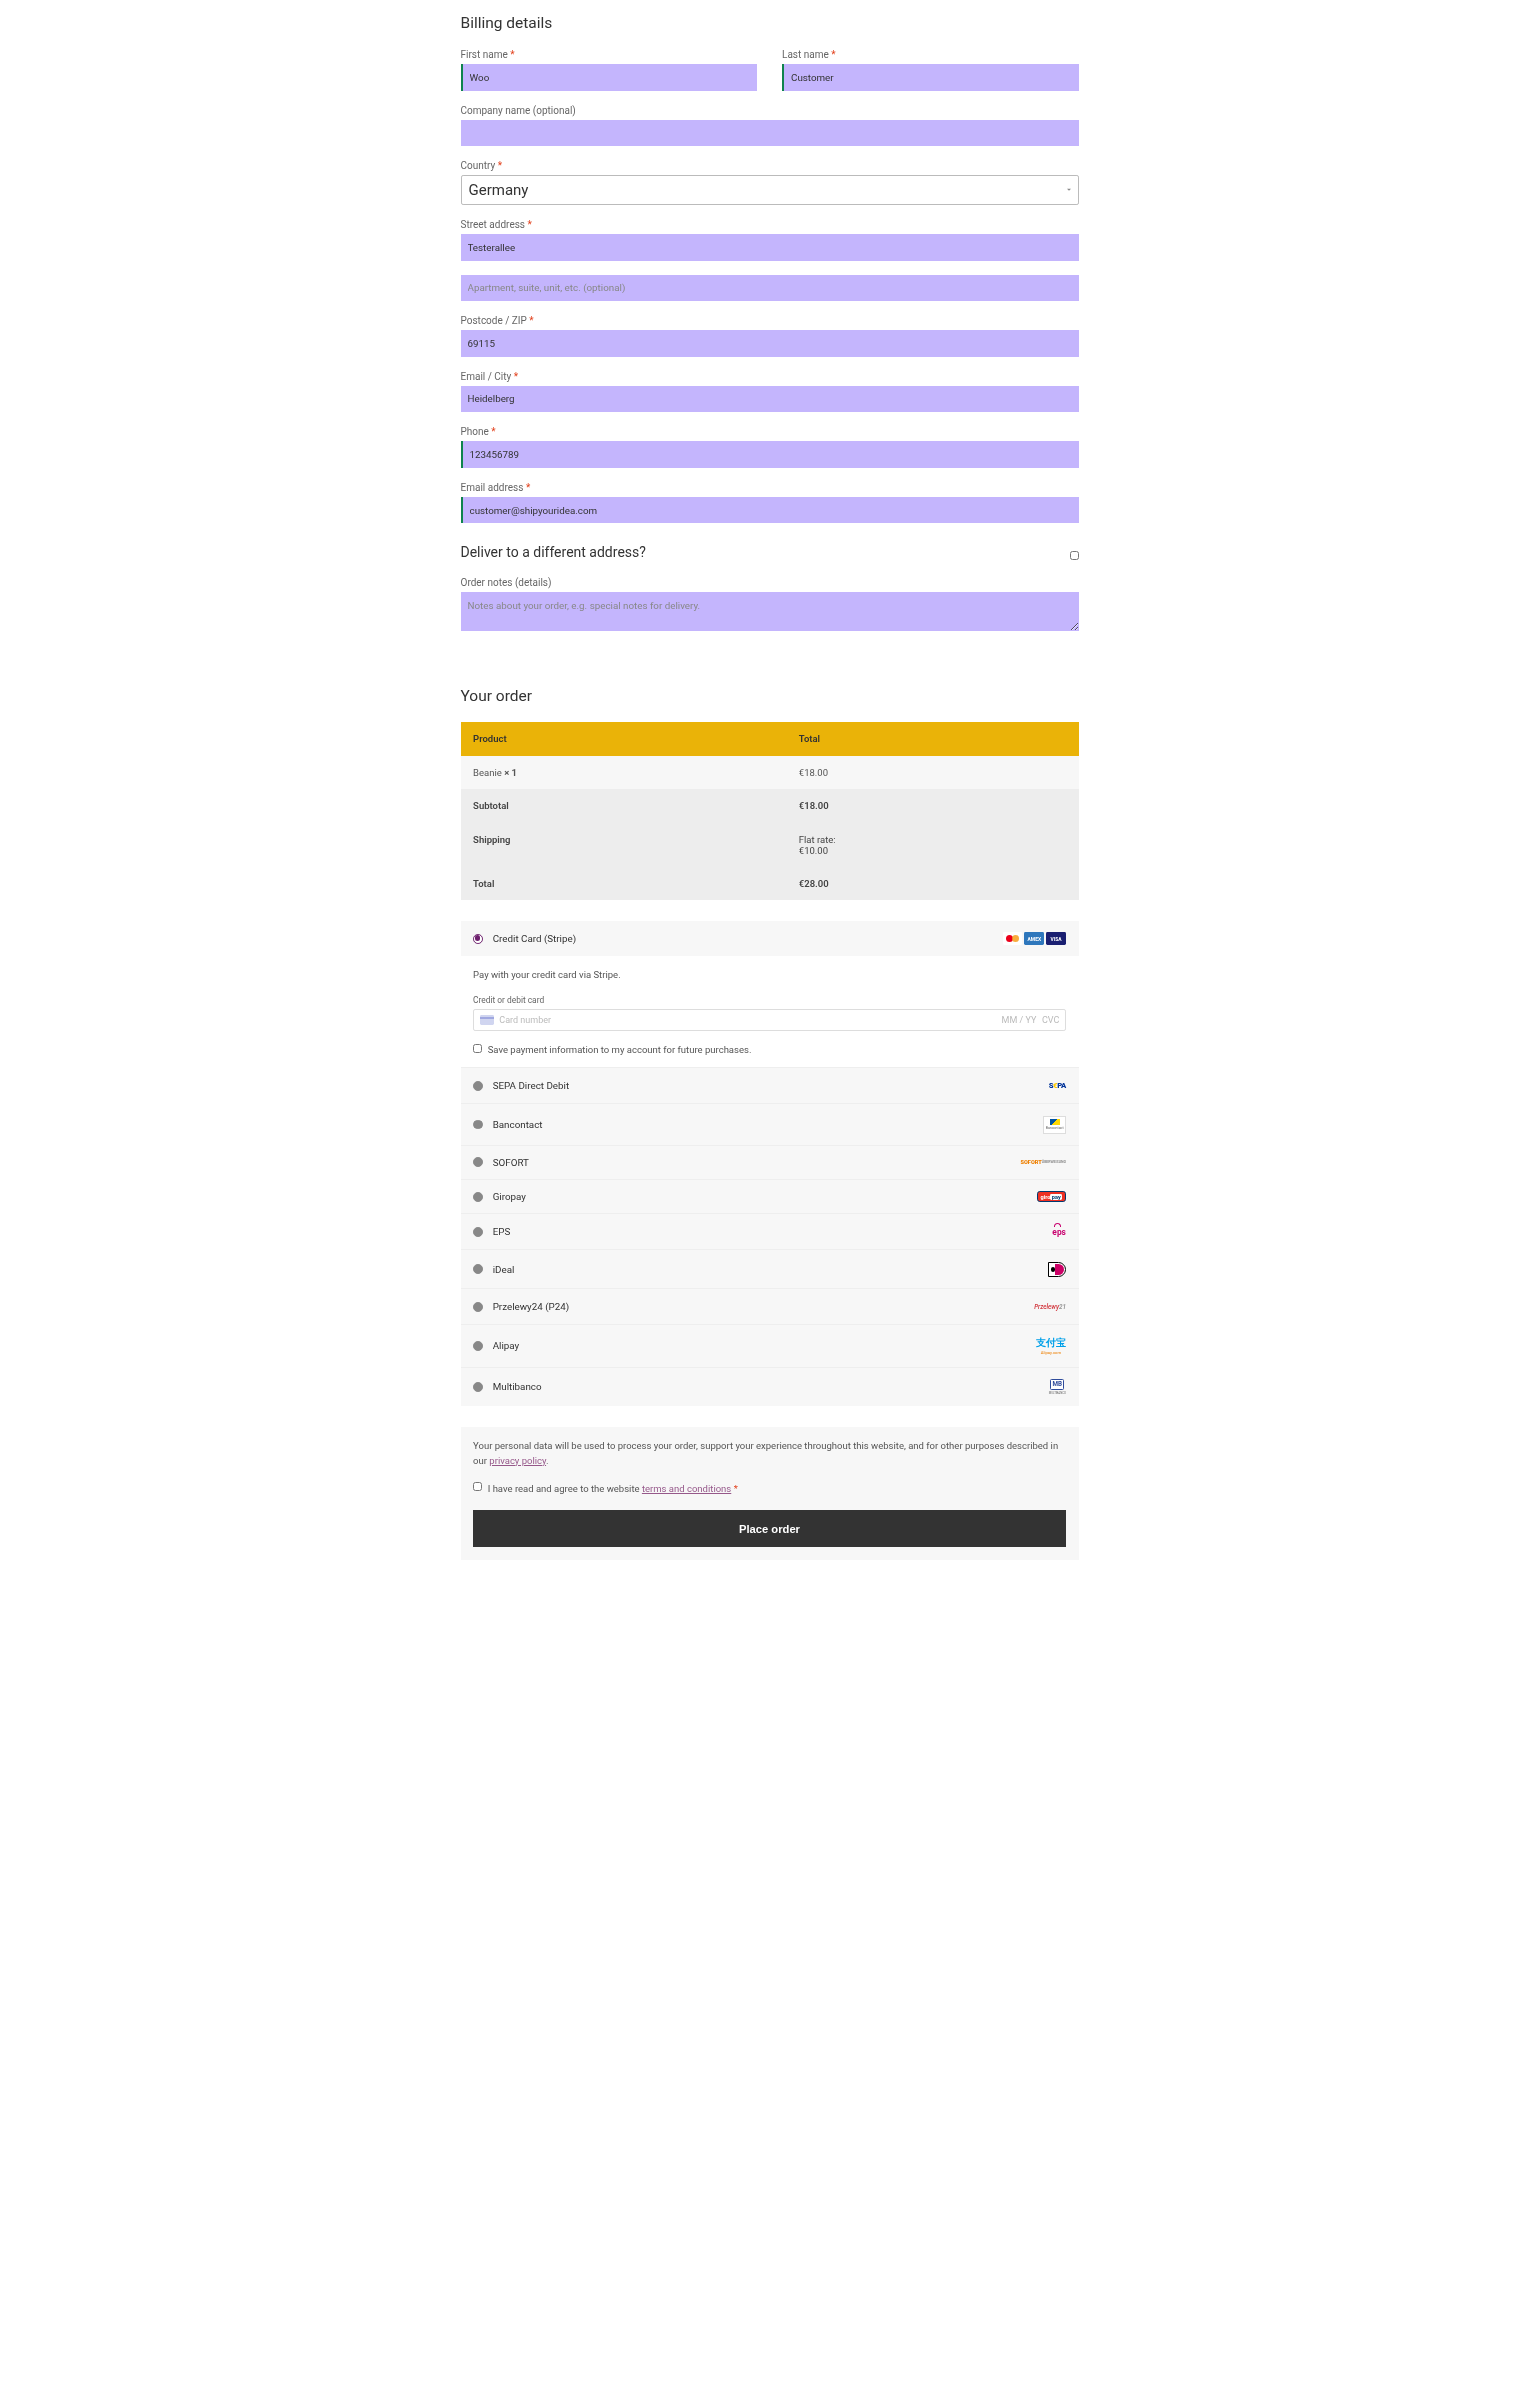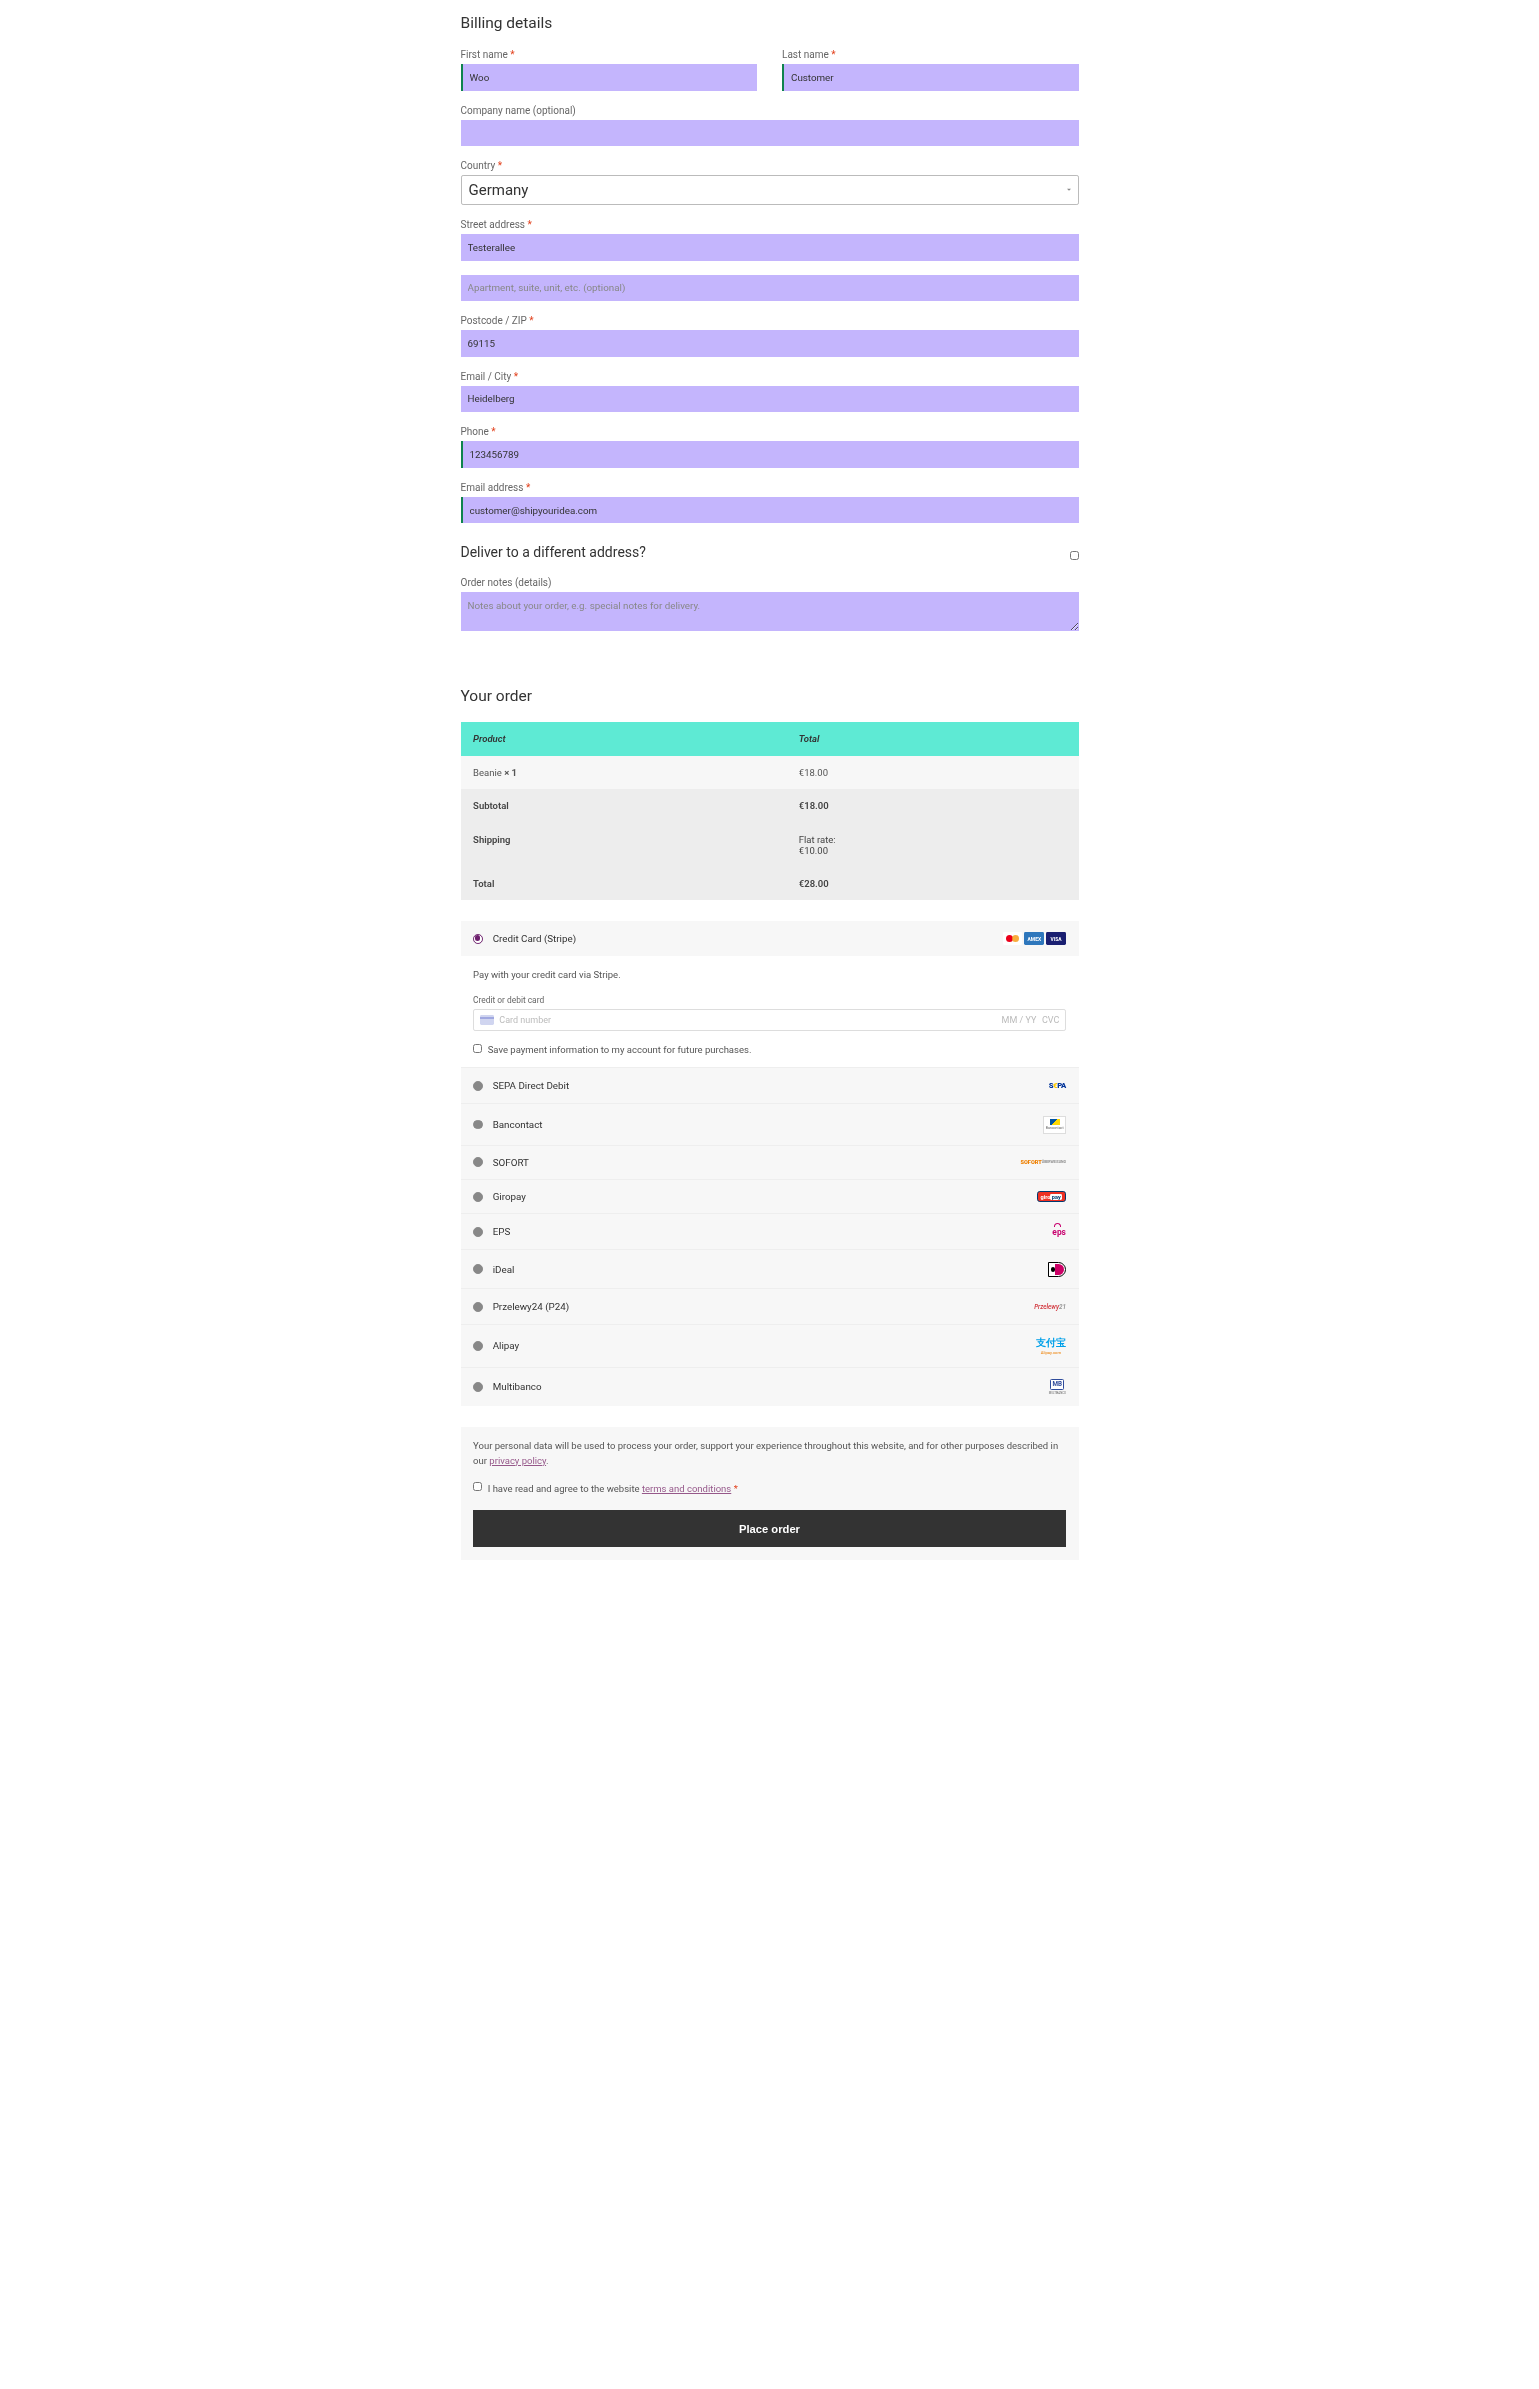--- a/index.html
+++ b/index.html
@@ -19,21 +19,21 @@
 input.valid { border-left: 2.1px solid #0f834d; }
 .select-wrap { position: relative; border: 0.7px solid #bbb; border-radius: 2.1px; background: #fff; padding: 4.9px 7px; font-size: 15px; color: #333; cursor: pointer; }
 .select-wrap::after { content: ""; position: absolute; right: 7px; top: 50%; transform: translateY(-30%); border: 2.8px solid transparent; border-top-color: #888; }
 textarea { resize: vertical; min-height: 39px; }
 .deliver-row { display: flex; justify-content: space-between; align-items: center; margin-top: 21px; margin-bottom: 11.2px; }
 input[type="checkbox"] { width: 9px; height: 9px; }
 
 
 .order-table { width: 100%; border-collapse: collapse; margin-bottom: 21px; }
 .order-table th, .order-table td { text-align: left; padding: 11.2px 12.6px; font-size: 9.5px; }
-.order-table thead th { background: #5eead4; font-weight: 600; color: #333; font-style: italic; }
+.order-table thead th { background: #eab308; font-weight: 600; color: #333; }
 .order-table tbody td { background: #f7f7f7; color: #555; }
 .order-table tfoot th, .order-table tfoot td { background: #ededed; font-weight: 600; color: #444; }
 .order-table .qty { font-weight: 700; }
 
 
 .pay-list { background: #f7f7f7; }
 .pay-item { display: flex; align-items: center; padding: 11.2px 12.6px; border-top: 0.7px solid #eee; cursor: pointer; }
 .pay-item:first-child { border-top: none; }
 .radio { width: 9.8px; height: 9.8px; border-radius: 50%; border: 1.4px solid #888; margin-right: 9.8px; flex-shrink: 0; background: #888; }
 .radio.selected { border-color: #6d1f6d; background: #fff; position: relative; border-width: 1.4px; }

